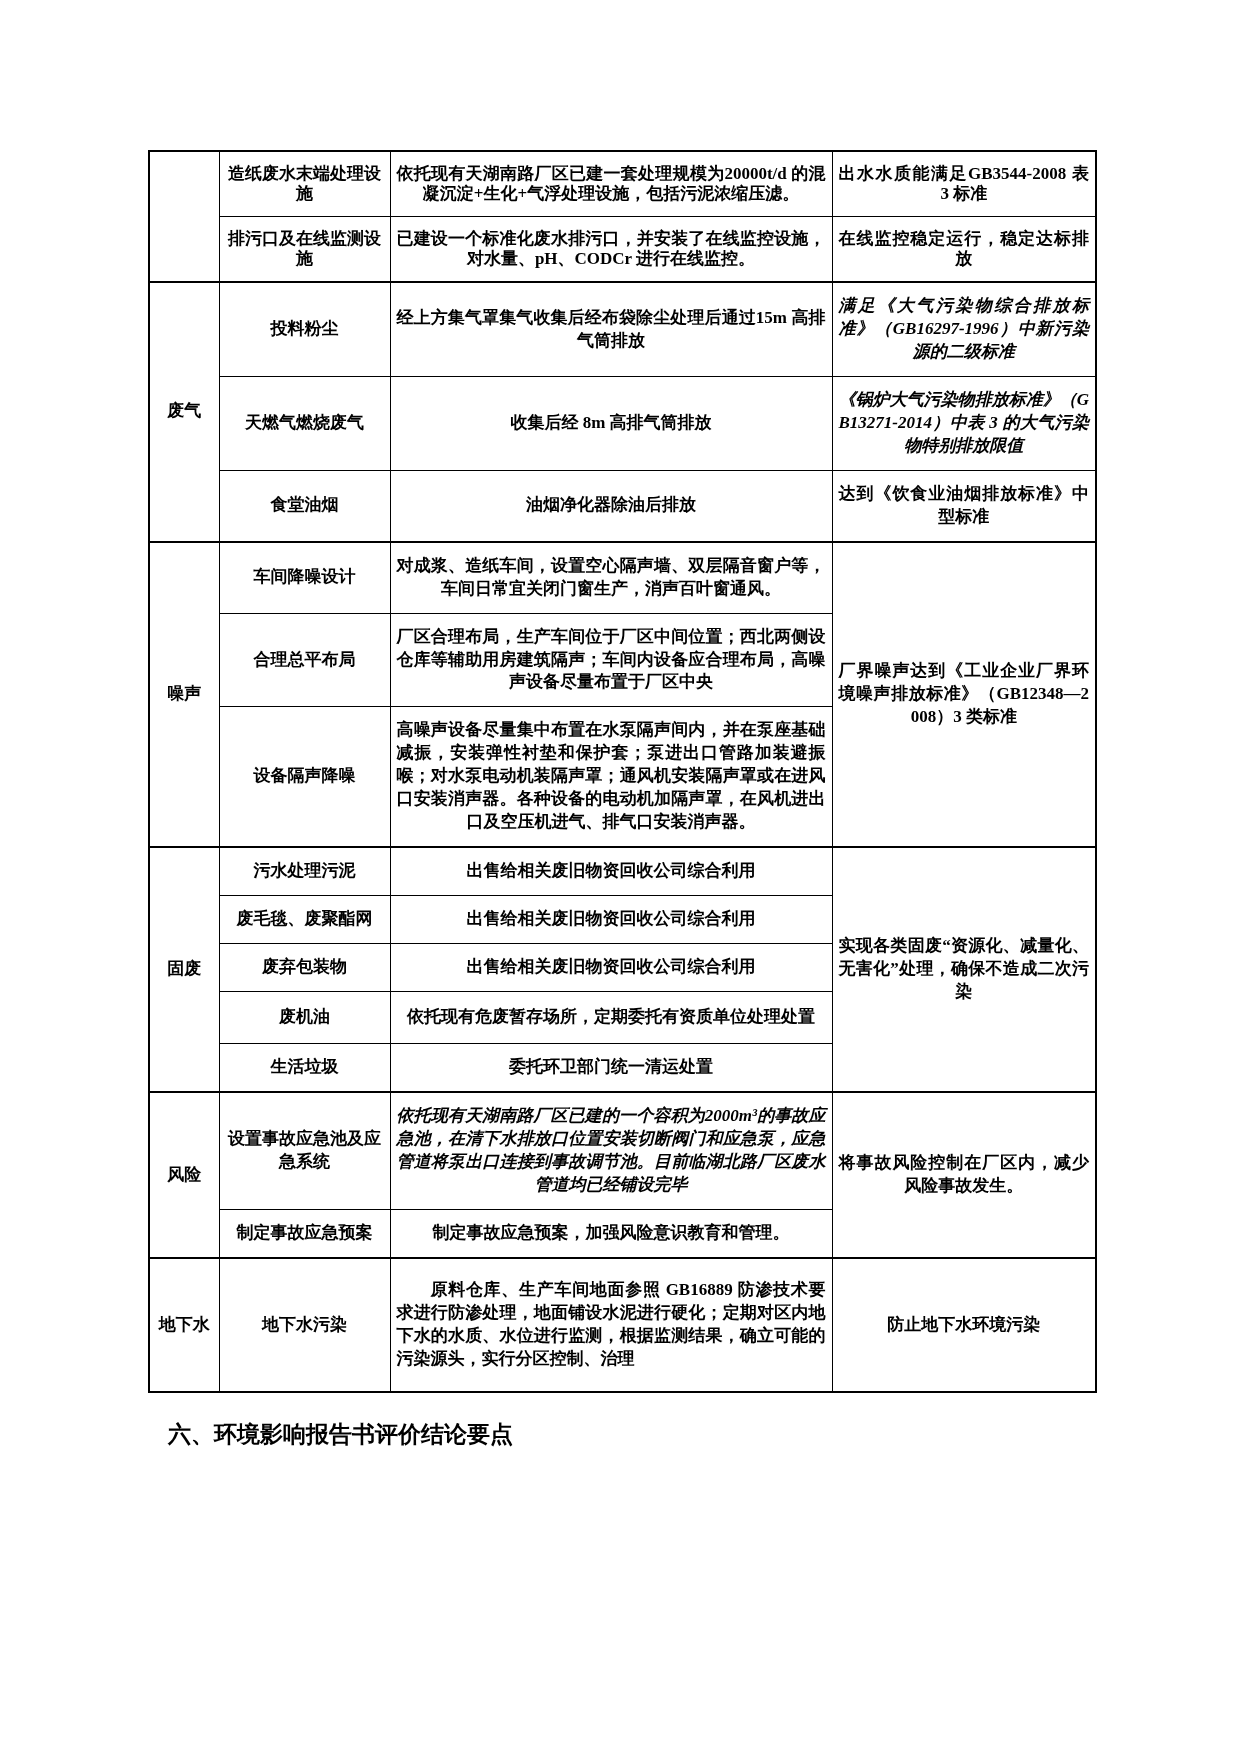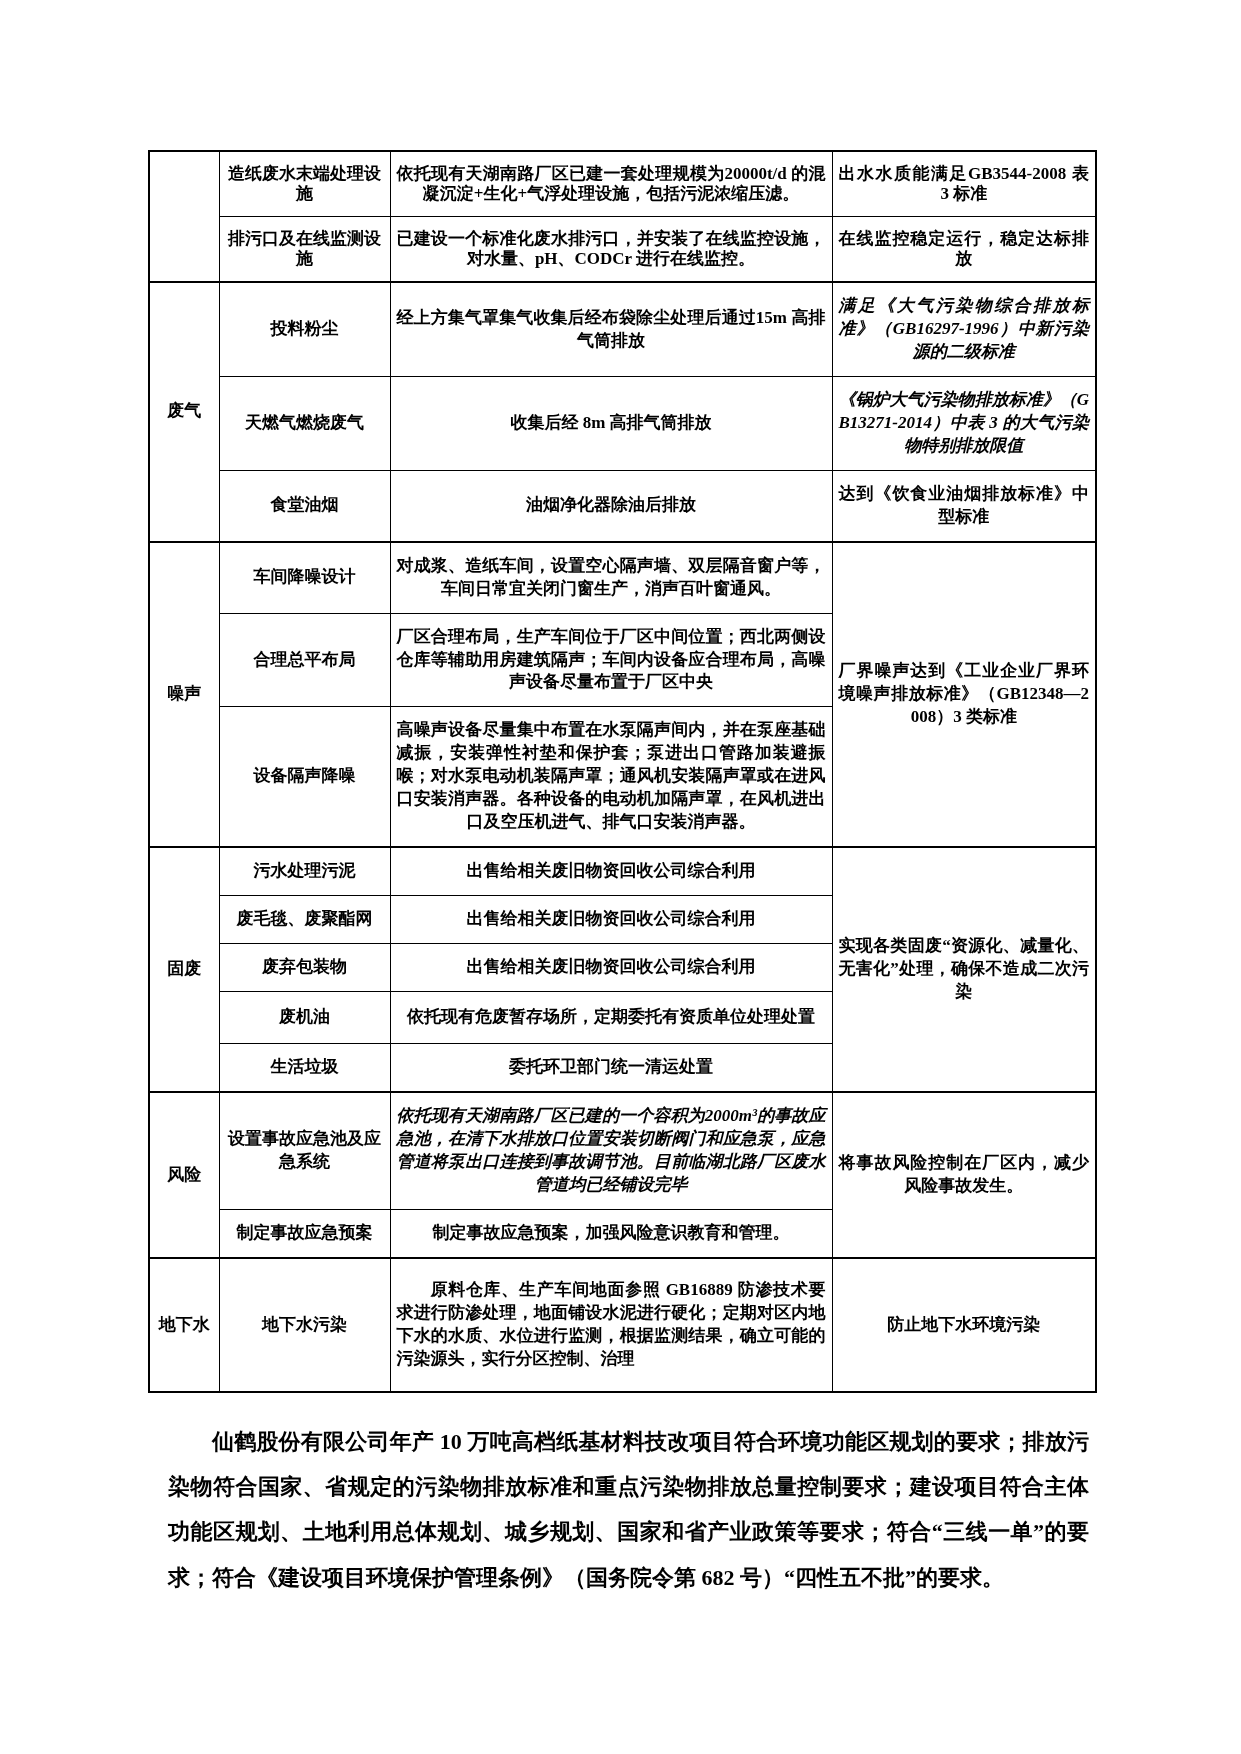--- a/index.html
+++ b/index.html
@@ -155,16 +155,16 @@
       <tr class="sec-top" style="height:134px">
         <td class="cat">地下水</td>
         <td class="measure">地下水污染</td>
         <td class="desc lh-m last-left">原料仓库、生产车间地面参照 GB16889 防渗技术要求进行防渗处理，地面铺设水泥进行硬化；定期对区内地下水的水质、水位进行监测，根据监测结果，确立可能的污染源头，实行分区控制、治理</td>
         <td class="outcome">防止地下水环境污染</td>
       </tr>
     </tbody>
   </table>
 
   <div class="conclusion">
-    <p>仙鹤股份有限公司年产 10 万吨高档纸基材料技改项目符合环境功能区规划的要求；排放污染物符合国家、省规定的污染物排放标准和重点污染物排放总量控制要求；建设项目符合主体功能区规划、土地利用总体规划、城乡规划、国家和省产业政策等要求；符合“三线一单”的要求；符合《建设项目环境保护管理条例》（国务院令第 682 号）“四性五不批”的要求。</p>
+    <h2 class="sec-heading">六、环境影响报告书评价结论要点</h2>
   </div>
 
 </div>
 
 </body></html>

